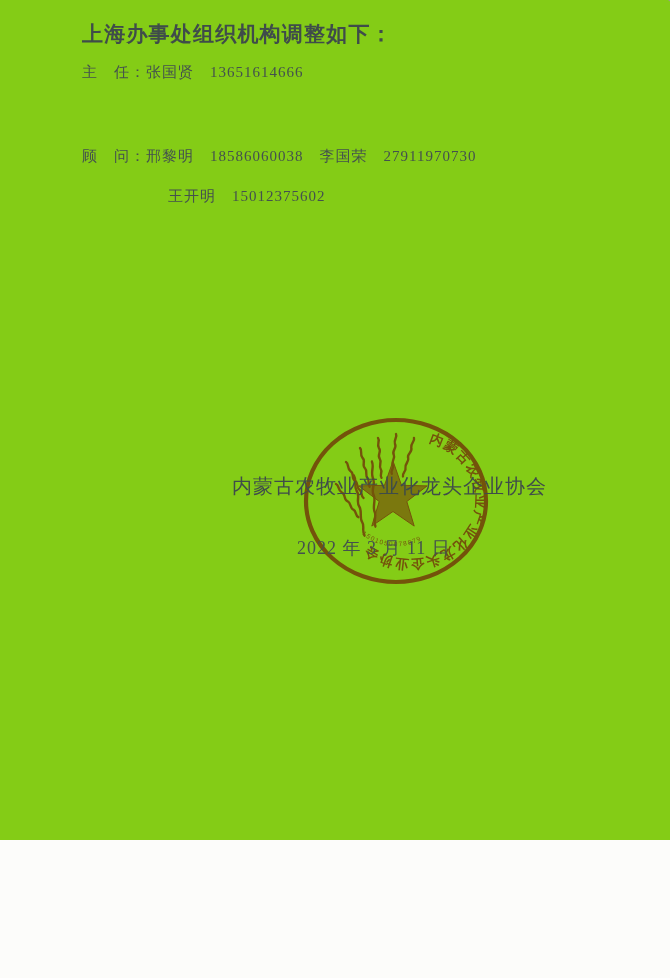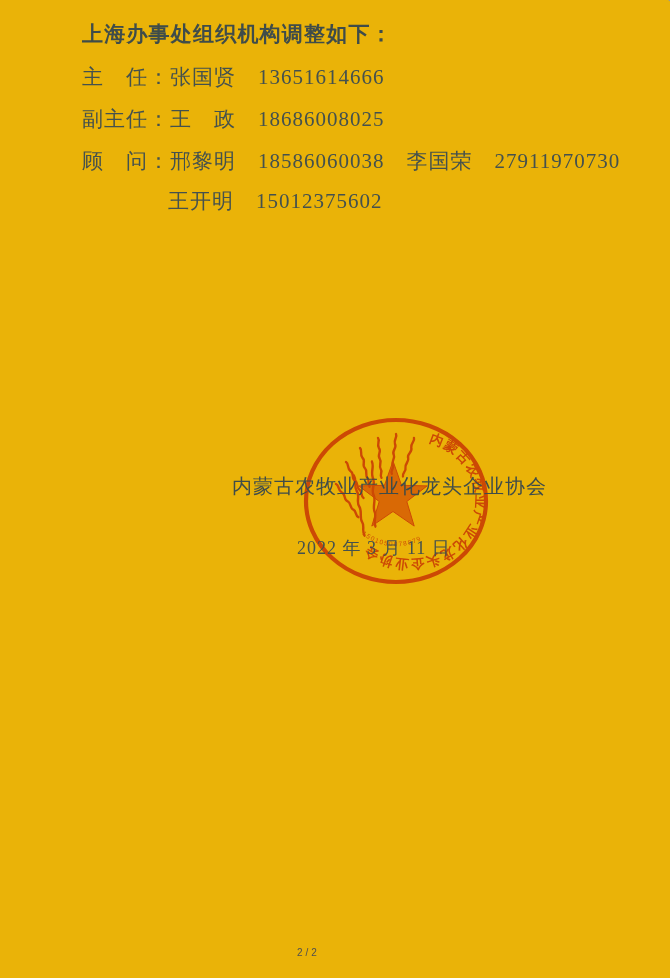--- a/index.html
+++ b/index.html
@@ -3,41 +3,41 @@
 <meta charset="utf-8">
 <style>
   html, body {
     margin: 0;
     padding: 0;
     background: #fcfcfa;
   }
   .page {
     position: relative;
     width: 670px;
-    height: 978px;
-    background: #eab308;
+    height: 840px;
+    background: #84cc16;
     overflow: hidden;
     font-family: "Liberation Serif", "DejaVu Serif", serif;
     color: #44514e;
   }
   .heading {
     position: absolute;
     left: 82px;
     top: 20px;
     margin: 0;
     font-size: 21px;
     font-weight: bold;
     letter-spacing: 1.2px;
     white-space: nowrap;
     color: #3f4c4a;
   }
   .line {
     position: absolute;
     left: 82px;
-    font-size: 21px;
+    font-size: 15px;
     letter-spacing: 1px;
     white-space: nowrap;
     color: #44514e;
   }
   .l1 { top: 63px; }
   .l2 { top: 105px; }
   .l3 { top: 147px; }
   .l4 { top: 187px; left: 168px; }
   .l5 { top: 225px; }
   .l6 { top: 268px; }
@@ -108,21 +108,20 @@
 </head>
 <body>
 
 <div class="page">
 
   <div class="artifact"></div>
 
   <h1 class="heading">上海办事处组织机构调整如下：</h1>
 
   <div class="line l1">主　任：张国贤　13651614666</div>
-  <div class="line l2">副主任：王　政　18686008025</div>
   <div class="line l3">顾　问：邢黎明　18586060038　李国荣　27911970730</div>
   <div class="line l4">王开明　15012375602</div>
 
   <div class="seal">
     <svg viewBox="0 0 200 180" xmlns="http://www.w3.org/2000/svg">
       <defs>
         <path id="ringPath" d="M 100,31 A 66,60 0 1 1 99.9,31.02" fill="none"></path>
         <path id="numPath" d="M 59,117 A 50,45 0 0 0 141,117" fill="none"></path>
         <path id="mg" d="M0,0 c2,3 -2,6 0,10 c3,4 -3,7 0,11 c2,3 -2,7 0,10 c2,3 -2,6 0,9" fill="none"></path>
       </defs>

